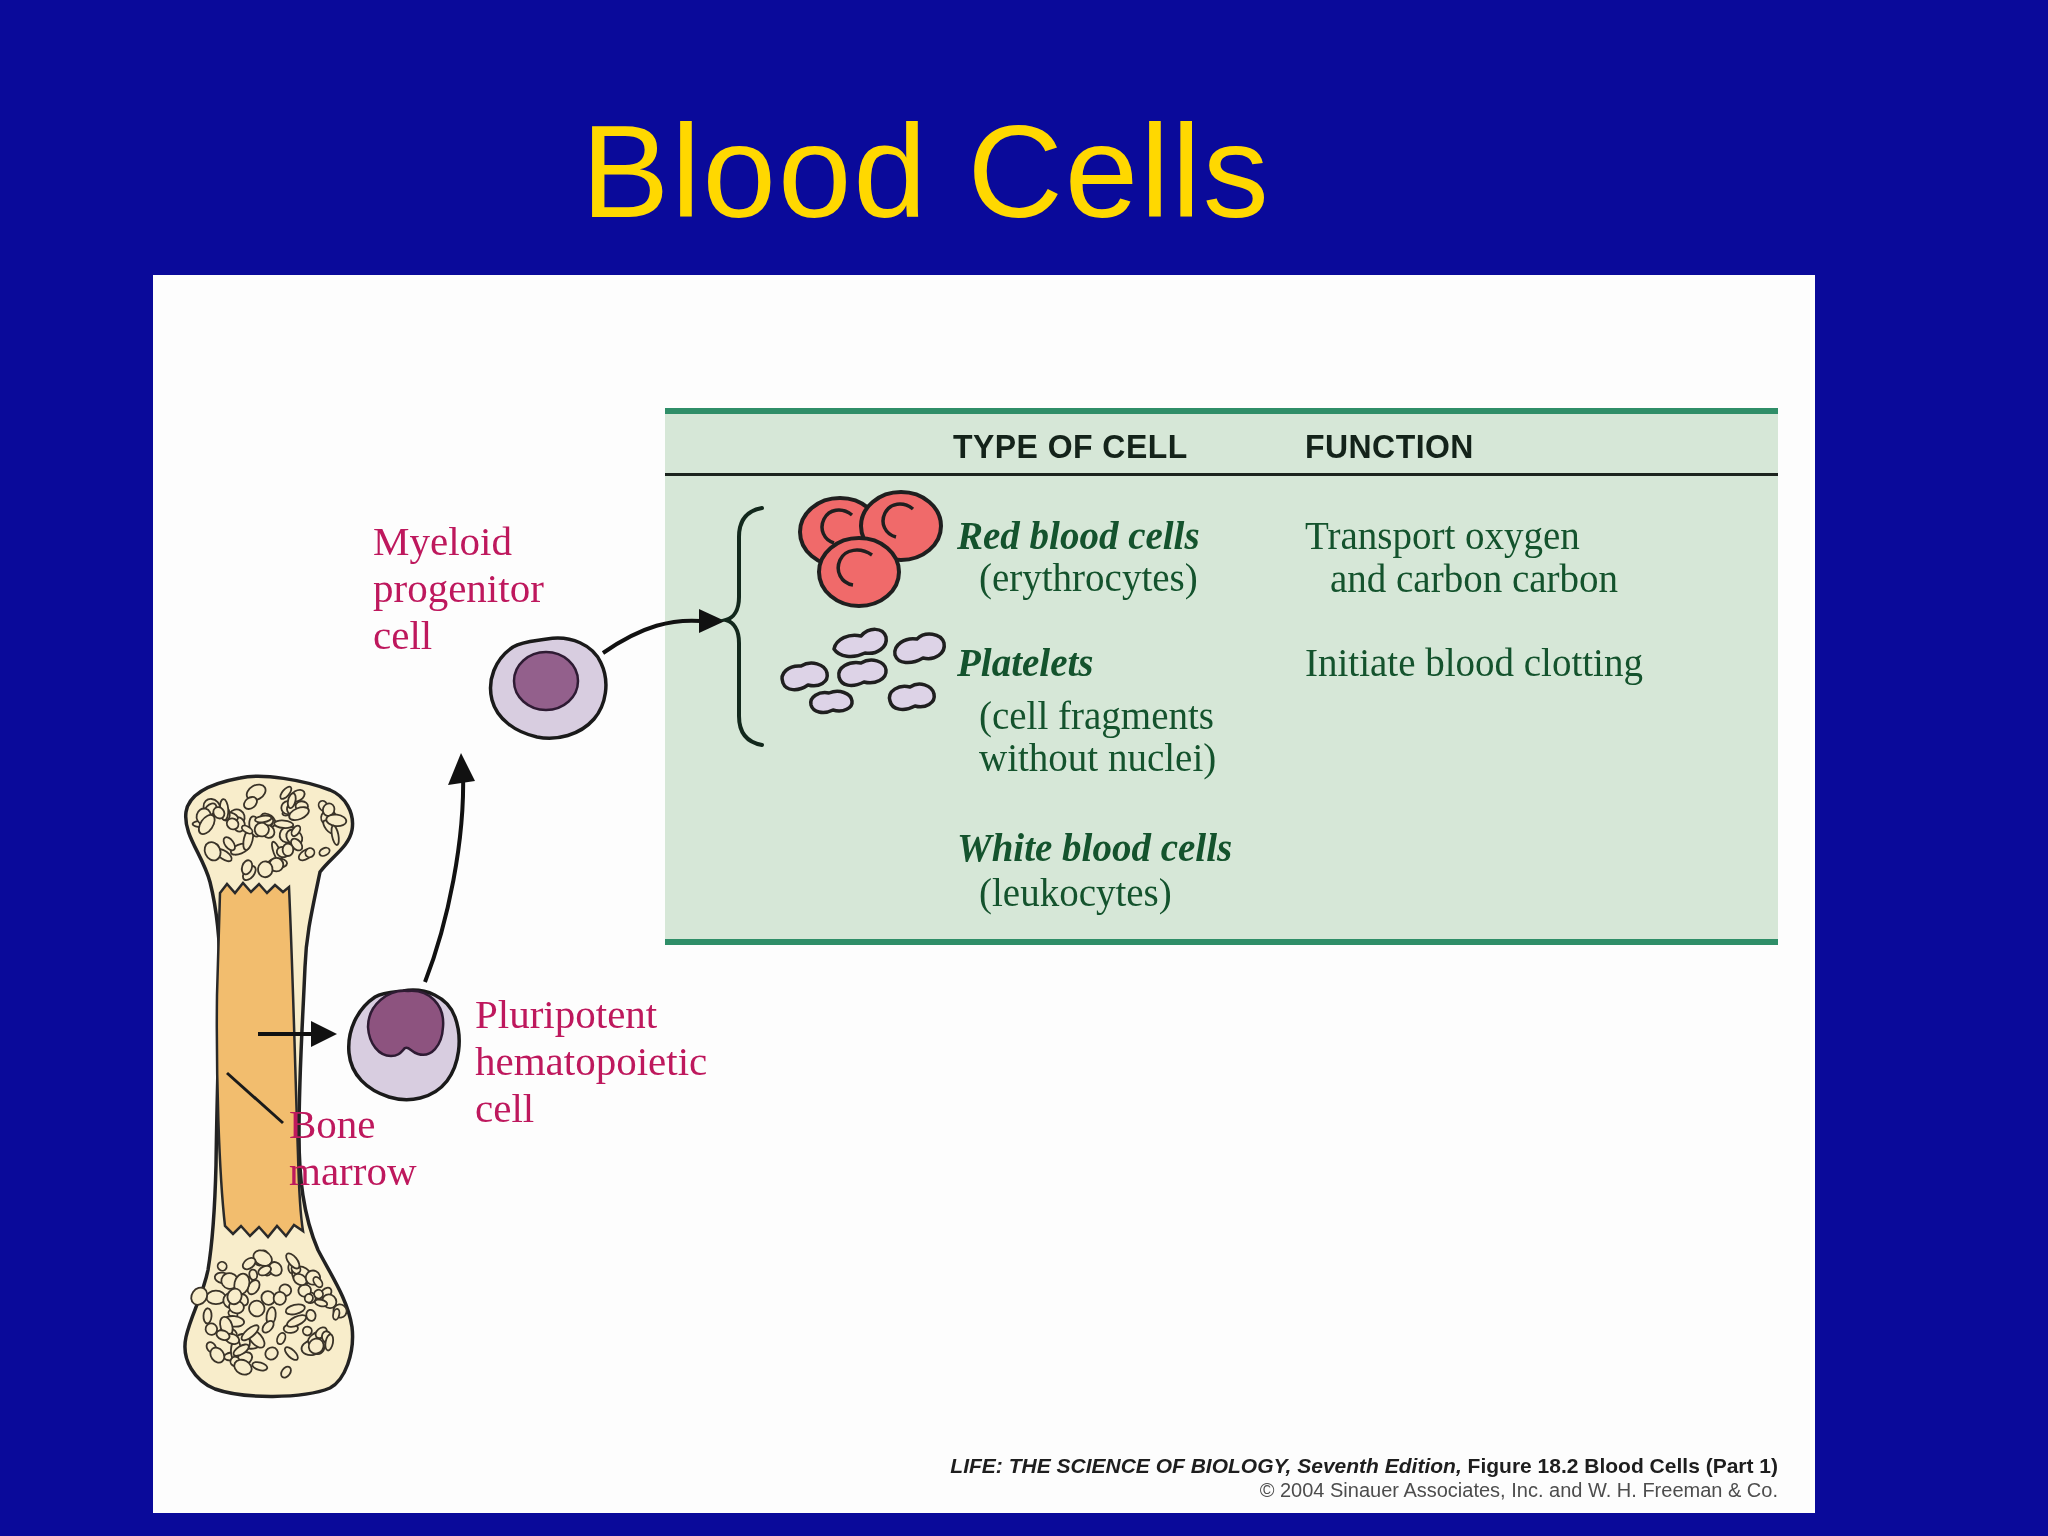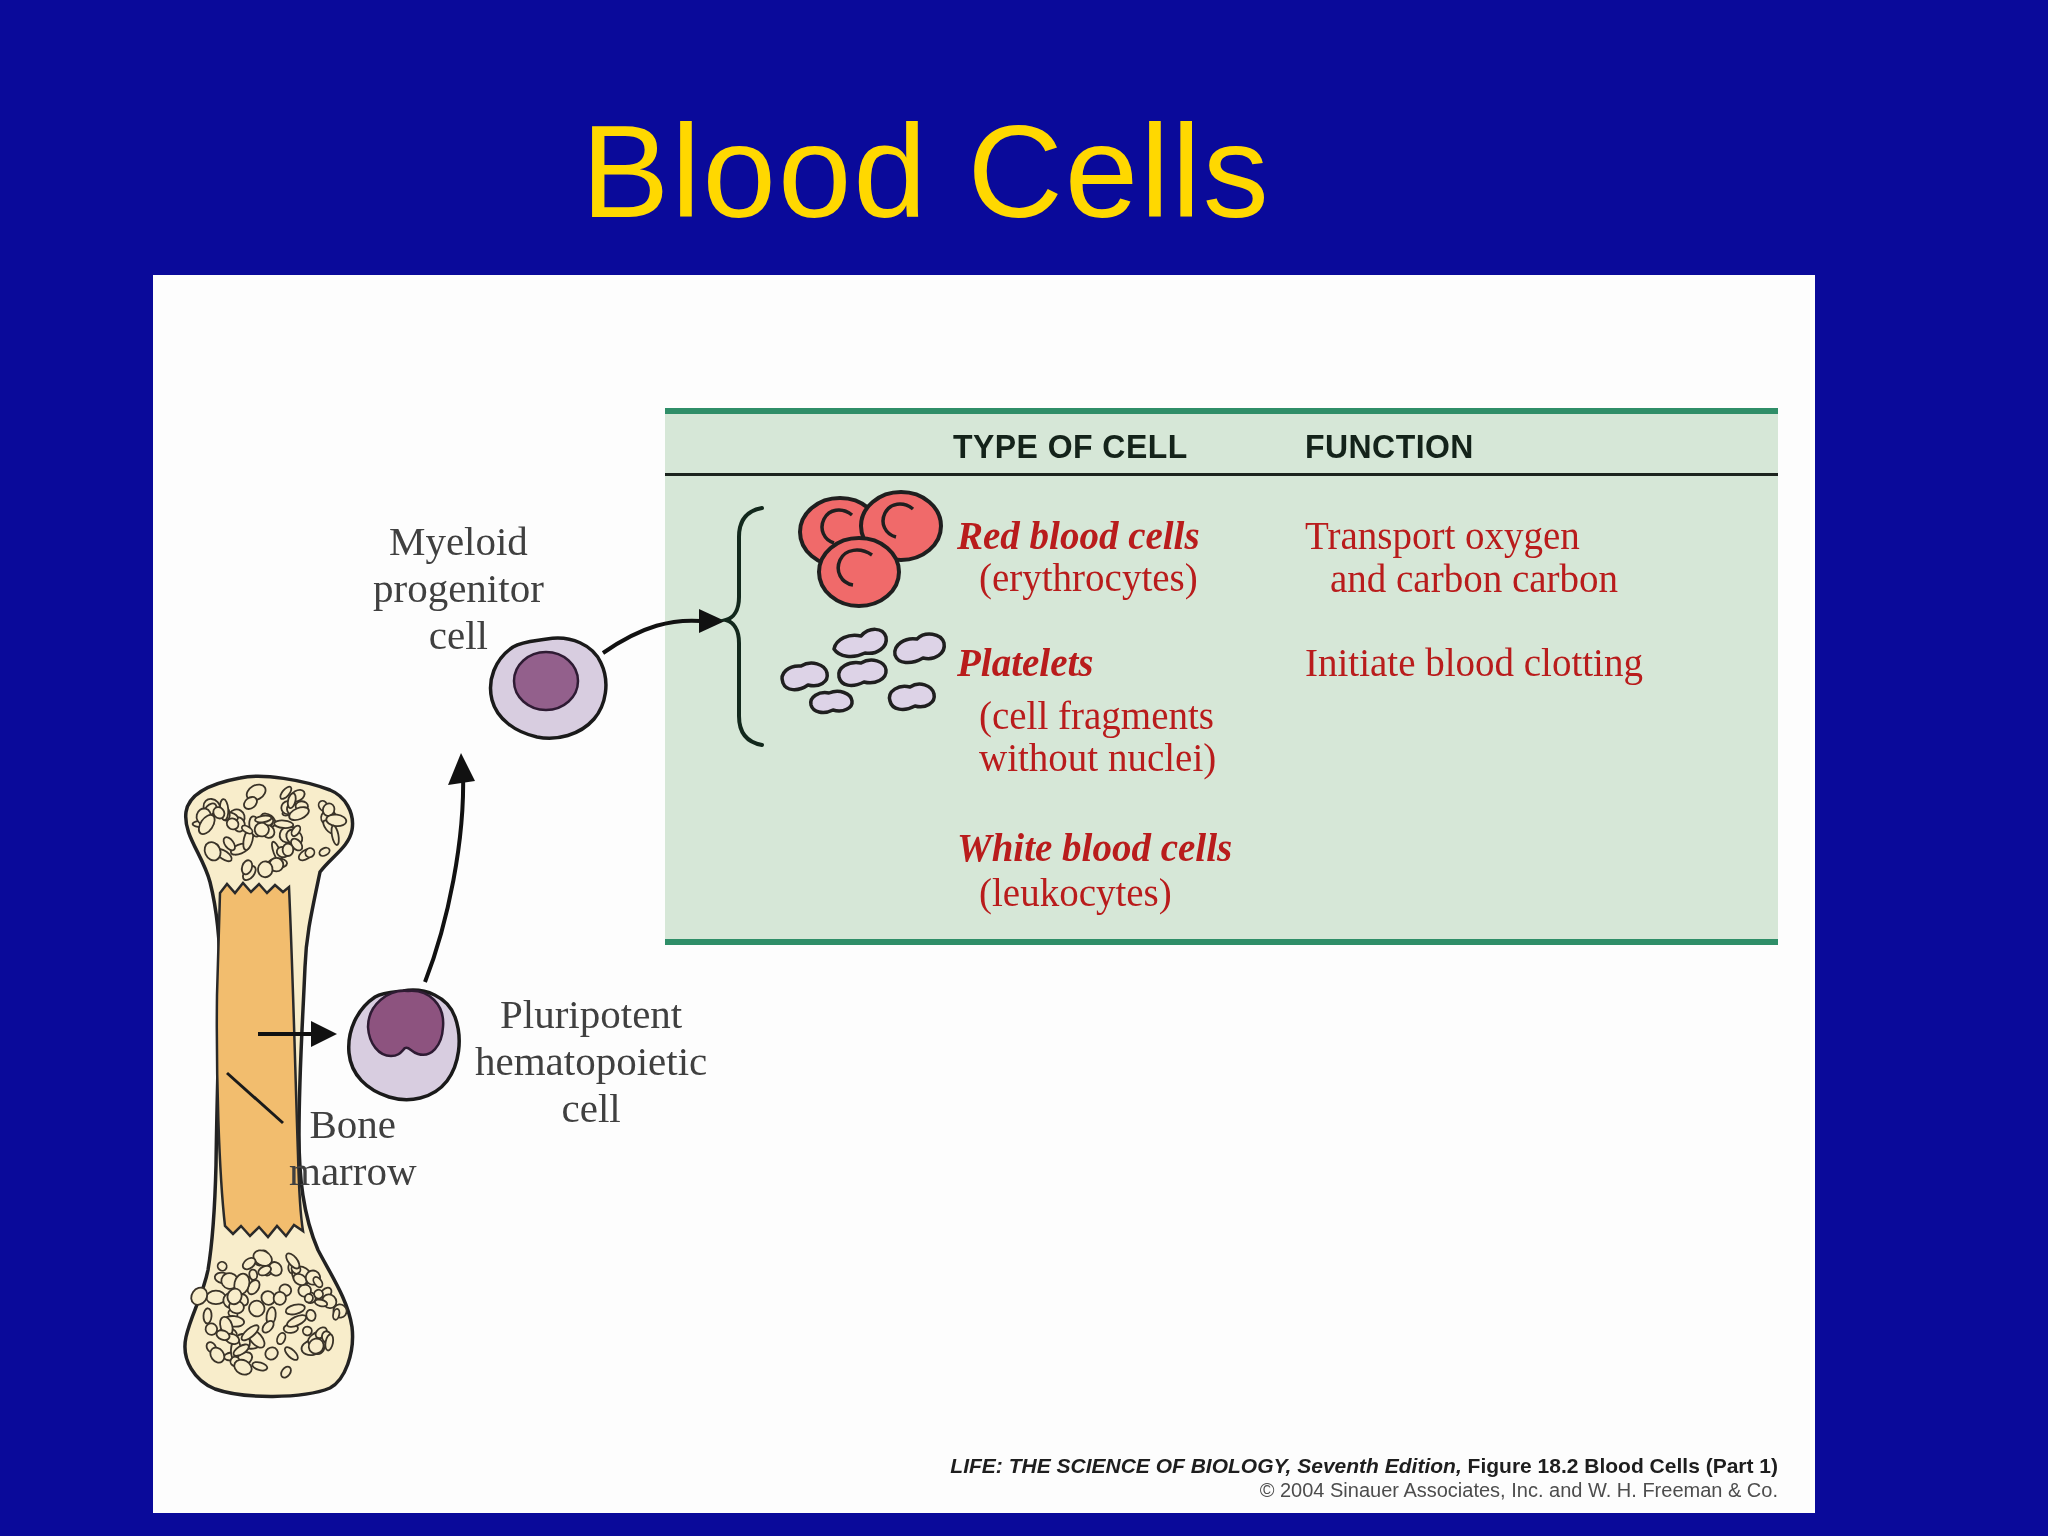--- a/index.html
+++ b/index.html
@@ -7,26 +7,26 @@
          font-family:"Liberation Sans",sans-serif;}
   .slide-title{position:absolute;left:0;top:96px;width:100%;text-align:center;
          font-size:132px;font-weight:400;color:#ffd800;letter-spacing:2px;}
   .panel{position:absolute;left:153px;top:275px;width:1662px;height:1238px;background:#fdfdfd;}
 
   
   .cell-table{position:absolute;left:512px;top:133px;width:1113px;height:537px;
          background:#d6e7d7;border-top:6px solid #2f8e68;border-bottom:6px solid #2f8e68;box-sizing:border-box;}
   .cell-table .divider{position:absolute;left:0;top:59px;width:100%;height:3px;background:#1c241e;}
 
-  .t{position:absolute;white-space:nowrap;color:#b91c1c;}
+  .t{position:absolute;white-space:nowrap;color:#14532d;}
   .hdr{font-family:"Liberation Sans",sans-serif;font-weight:700;font-size:34px;color:#14231a;
        transform:scaleX(.94);transform-origin:left;letter-spacing:.5px;}
   .serif{font-family:"Liberation Serif","DejaVu Serif",serif;font-size:39px;}
   .bi{font-weight:700;font-style:italic;}
-  .lbl{font-family:"Liberation Serif","DejaVu Serif",serif;font-size:41px;line-height:47px;color:#404040;text-align:center;}
+  .lbl{font-family:"Liberation Serif","DejaVu Serif",serif;font-size:41px;line-height:47px;color:#be185d;}
 
   .credits{position:absolute;right:37px;top:1178px;text-align:right;line-height:25px;}
   .credits .l1{font-size:21px;color:#1e1e1e;}
   .credits .l1 .it{font-weight:700;font-style:italic;}
   .credits .l1 .b{font-weight:700;margin-top:16px;}
   .credits .l2{font-size:20px;color:#4d4d4d;}
 
   svg.diagram{position:absolute;left:0;top:0;width:1662px;height:1238px;}
   .pebbles{fill:#f8edcb;stroke:#3a3328;stroke-width:1.8;}
 </style>

